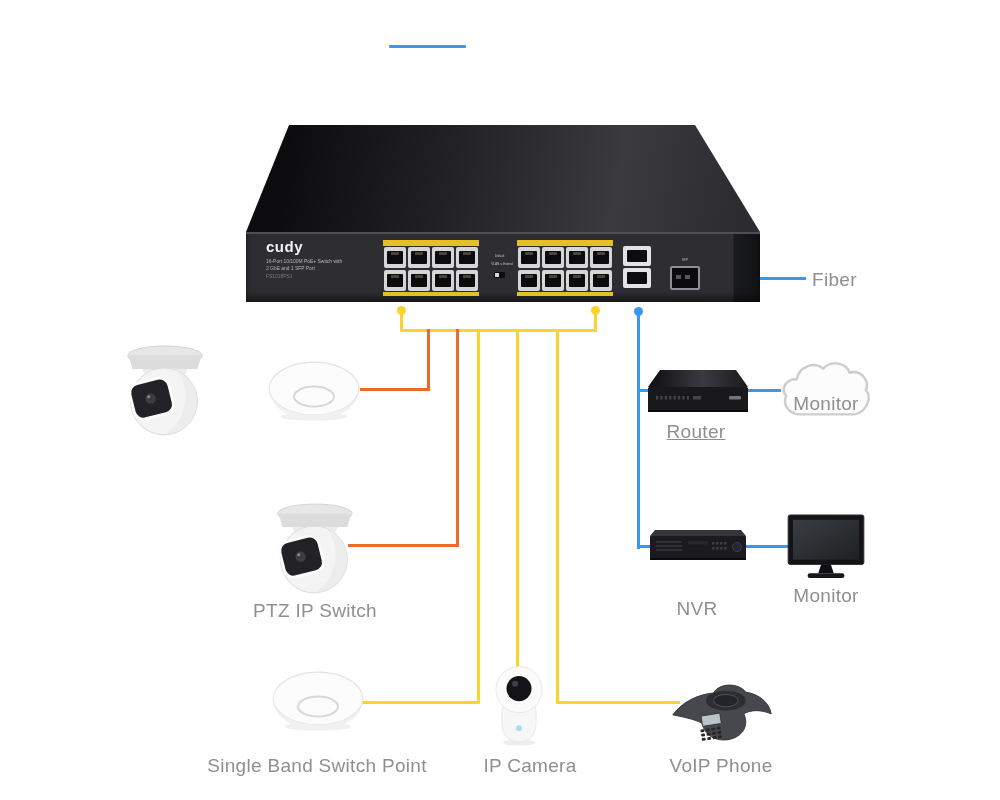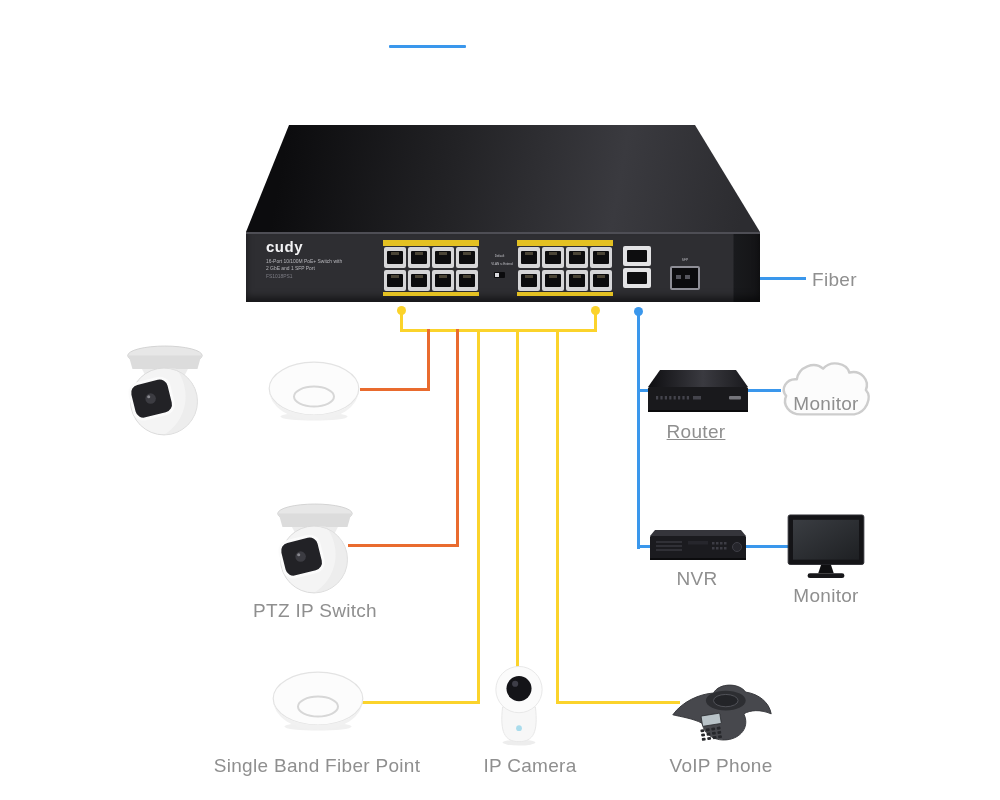--- a/index.html
+++ b/index.html
@@ -297,21 +297,21 @@
       </defs>
       <rect x="1" y="1" width="78" height="51" rx="2" fill="#141417" stroke="#303036"></rect>
       <rect x="6" y="6" width="68" height="41" fill="url(#ms1)"></rect>
       <polygon points="35,52 45,52 48,61 32,61" fill="#0f0f11"></polygon>
       <rect x="21" y="61" width="38" height="5" rx="2.5" fill="#17171a"></rect>
     </svg>
   </div>
 
   <div class="dev-label left-align" style="left:812px;top:269px;">Fiber</div>
   <div class="dev-label" style="left:315px;top:600px;">PTZ IP Switch</div>
-  <div class="dev-label" style="left:317px;top:755px;">Single Band Fiber Point</div>
+  <div class="dev-label" style="left:317px;top:755px;">Single Band Switch Point</div>
   <div class="dev-label" style="left:518px;top:755px;margin-left:12px;">IP Camera</div>
   <div class="dev-label" style="left:721px;top:755px;text-align:center;">VoIP Phone</div>
   <div class="dev-label" style="left:696px;top:421px;text-decoration:underline;">Router</div>
   <div class="dev-label" style="left:826px;top:393px;">Monitor</div>
-  <div class="dev-label" style="left:697px;top:568px;">NVR</div>
+  <div class="dev-label" style="left:697px;top:598px;">NVR</div>
   <div class="dev-label" style="left:826px;top:585px;">Monitor</div>
 
 </div>
 
 </body></html>

